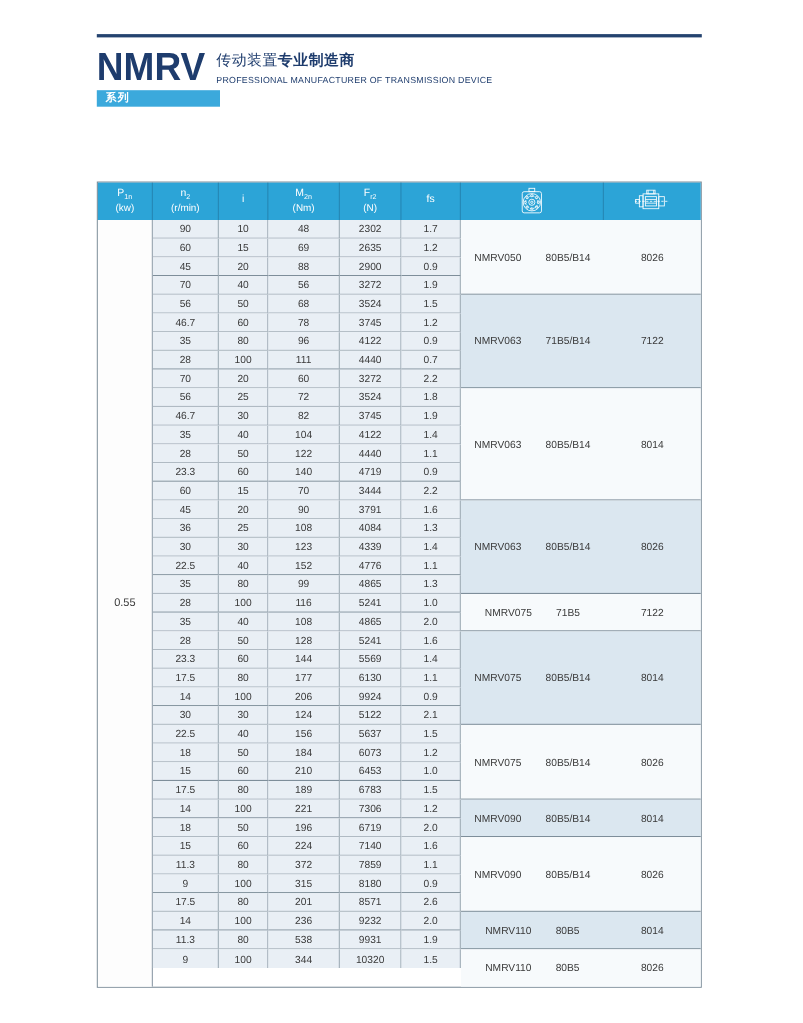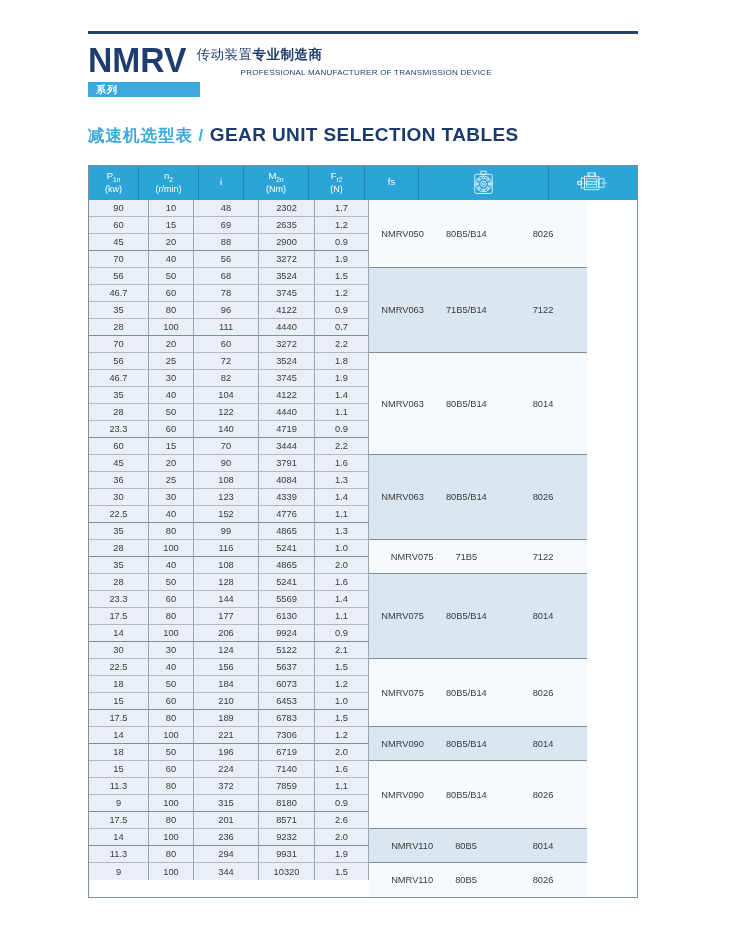--- a/index.html
+++ b/index.html
@@ -7,21 +7,21 @@
               font-family:"Liberation Sans", sans-serif; }
   .page { position:relative; width:730px; height:930px; overflow:hidden; }
 
   
   .top-rule { position:absolute; left:88px; top:31px; width:550px; height:3px; background:#24436f; }
   .brand-row { position:absolute; left:88px; top:40px; display:flex; }
   .logo { font-size:33px; font-weight:700; color:#1e3c6d; letter-spacing:0px; line-height:38px; transform:scale(1.02,1.08); transform-origin:left top; }
   .brand-text { margin-left:12px; margin-top:6px; }
   .tagline-cn { font-size:13.5px; color:#1e3c6d; letter-spacing:0.5px; }
   .tagline-cn .bold { font-weight:700;font-family:Liberation Mono, monospace; }
-  .tagline-en { font-size:8px; color:#1e3c6d; margin-top:4px; letter-spacing:0.25px;margin-left:44px; }
+  .tagline-en { font-size:8px; color:#1e3c6d; margin-top:4px; letter-spacing:0.25px; }
   .series-bar { position:absolute; left:88px; top:82px; width:550px; height:15px; display:flex; }
   .series-left { width:112px; background:#3ba9dc; color:#fff; font-size:10px; font-weight:700;
                  line-height:15px; padding-left:8px; letter-spacing:1px; }
   .series-right { flex:1; background:#1d3e72; color:#fff; font-size:10px; font-weight:700;
                   line-height:15px; text-align:right; padding-right:10px; letter-spacing:2px; }
 
   
   .page-title { position:absolute; left:88px; top:124px; white-space:nowrap; }
   .title-cn { font-size:16.5px; color:#3ba9dc; font-weight:700; letter-spacing:1px; }
   .title-en { font-size:19px; color:#1c3b6d; font-weight:700; letter-spacing:0.4px; }
@@ -69,23 +69,20 @@
     <div class="brand-text">
       <div class="tagline-cn"><span>传动装置</span><span class="bold">专业制造商</span></div>
       <div class="tagline-en">PROFESSIONAL MANUFACTURER OF TRANSMISSION DEVICE</div>
     </div>
   </div>
 
   <div class="series-bar">
     <div class="series-left">系列</div>
   </div>
 
-  <div class="page-title">
-    <span class="title-cn"><span>减速机选型表</span><span> / </span></span><span class="title-en">GEAR UNIT SELECTION TABLES</span>
-  </div>
 
   <div class="sel-table">
 
     <div class="thead">
       <div class="th" style="width:52px">
         <div><span>P</span><sub>1n</sub></div>
         <div class="unit">(kw)</div>
       </div>
       <div id="num-headers" style="display:flex">
   <div class="th" style="width: 60px;">
@@ -144,20 +141,21 @@
             <rect x="5" y="8" width="4" height="12"></rect>
             <rect x="1" y="12" width="4" height="4"></rect>
             <rect x="26" y="9" width="6" height="10"></rect>
             <line x1="0" y1="14" x2="37" y2="14" stroke-dasharray="2.5 1.6"></line>
           </svg>
         </div>
       </div>
     </div>
 
     <div class="tbody">
+      <div class="power-cell">0.55</div>
       <div class="mid-rows" id="mid-rows">
 
   <div class="data-row">
     <span class="td" style="width:60px">90</span>
     <span class="td" style="width:45px">10</span>
     <span class="td" style="width:65px">48</span>
     <span class="td" style="width:56px">2302</span>
     <span class="td" style="width:54px">1.7</span>
   </div>
 
@@ -453,21 +451,21 @@
     <span class="td" style="width:60px">14</span>
     <span class="td" style="width:45px">100</span>
     <span class="td" style="width:65px">236</span>
     <span class="td" style="width:56px">9232</span>
     <span class="td" style="width:54px">2.0</span>
   </div>
 
   <div class="data-row">
     <span class="td" style="width:60px">11.3</span>
     <span class="td" style="width:45px">80</span>
-    <span class="td" style="width:65px">294</span>
+    <span class="td" style="width:65px">538</span>
     <span class="td" style="width:56px">9931</span>
     <span class="td" style="width:54px">1.9</span>
   </div>
 
   <div class="data-row group-end last">
     <span class="td" style="width:60px">9</span>
     <span class="td" style="width:45px">100</span>
     <span class="td" style="width:65px">344</span>
     <span class="td" style="width:56px">10320</span>
     <span class="td" style="width:54px">1.5</span>

